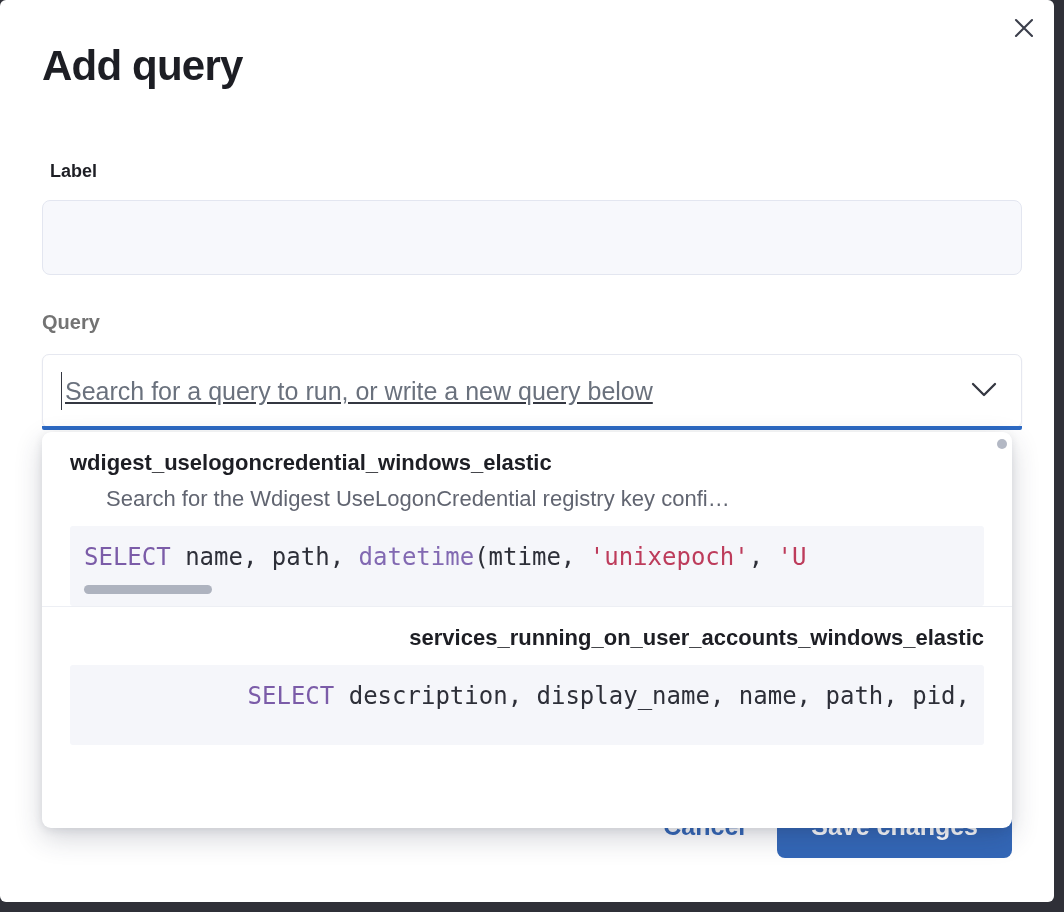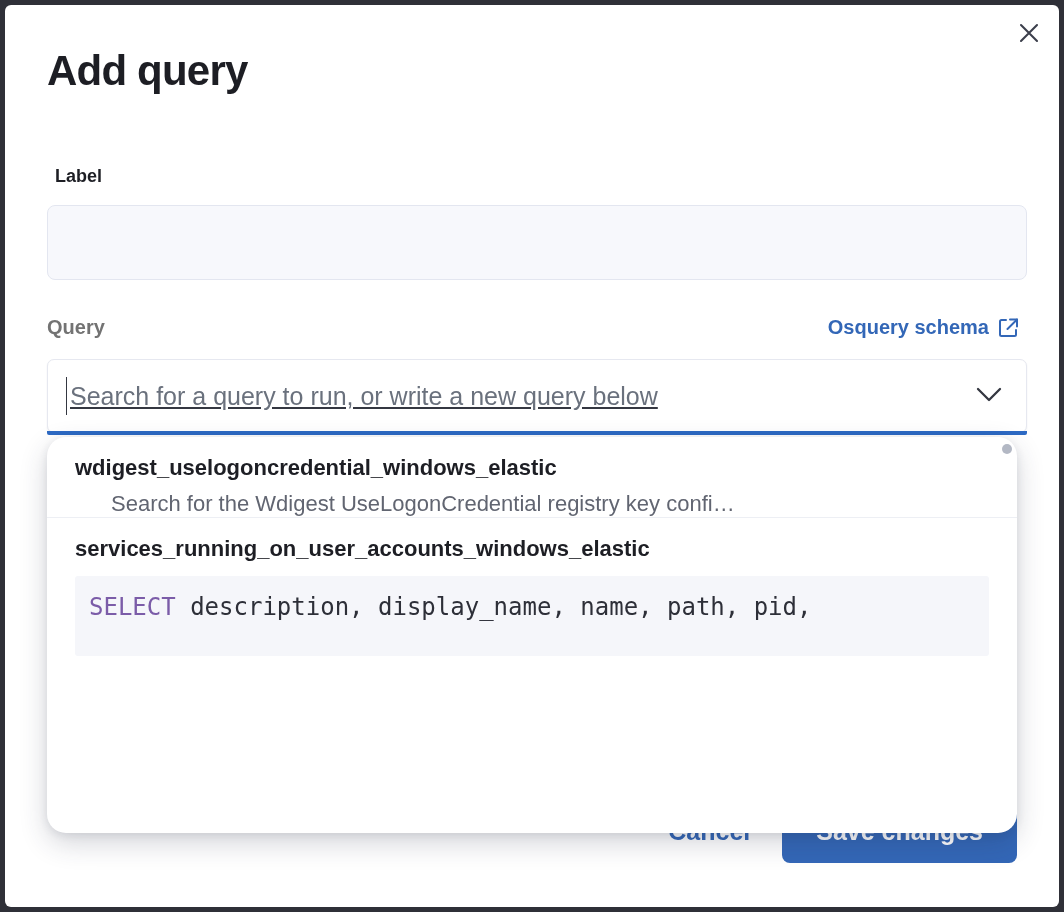--- a/index.html
+++ b/index.html
@@ -15,21 +15,20 @@
     overflow: hidden;
   }
 
   
   .frame {
     position: absolute;
     left: 0; top: 0;
     width: 1064px;
     height: 912px;
     background: #2f3038;
-    padding: 5px;
   }
   .modal {
     position: relative;
     width: 1054px;
     height: 902px;
     background: #ffffff;
     border-radius: 6px;
     overflow: hidden;
   }
 
@@ -170,41 +169,41 @@
   }
 
   
   .dropdown {
     position: absolute;
     left: 42px;
     top: 432px;
     width: 970px;
     height: 396px;
     background: #ffffff;
-    border-radius: 19px;
+    border-radius: 9px;
     box-shadow: 0 10px 28px rgba(40,45,70,0.20), 0 2px 8px rgba(40,45,70,0.10);
     overflow: hidden;
     z-index: 30;
   }
   .dd-scroll-dot {
     position: absolute;
     right: 5px;
     top: 7px;
     width: 10px;
     height: 10px;
     border-radius: 5px;
     background: #b3b8c4;
     cursor: pointer;
     z-index: 4;
   }
   .dd-item {
     position: relative;
     padding: 18px 0 0 0;
   }
-  .dd-item + .dd-item { border-top: 1px solid #edeff4; }
+  .dd-item + .dd-item { border-top: 1px solid #edeff4; text-align: right; }
   .dd-title {
     padding: 0 28px;
     font-size: 22px;
     font-weight: bold;
     color: #1d1e24;
     white-space: nowrap;
   }
   .dd-desc {
     padding: 10px 28px 0 28px;
     font-size: 22px;
@@ -295,49 +294,45 @@
       </span>
     </button>
 
     <h1 class="modal-title">Add query</h1>
 
     <div class="field-label">Label</div>
     <input class="label-input" type="text" value="" style="">
 
     <div class="query-label">Query</div>
 
-    <a class="schema-link">
-      <span>Osquery schema</span>
-      <span>
-        <svg width="21" height="21" viewBox="0 0 21 21">
-          <path d="M8 3 H3.5 A1.5 1.5 0 0 0 2 4.5 V17.5 A1.5 1.5 0 0 0 3.5 19 H16.5 A1.5 1.5 0 0 0 18 17.5 V13" stroke="#3367b7" stroke-width="2" fill="none" stroke-linecap="round"></path>
-          <path d="M12 2.5 H19 V9.5" stroke="#3367b7" stroke-width="2" fill="none" stroke-linecap="round" stroke-linejoin="round"></path>
-          <path d="M19 2.5 L9.5 12" stroke="#3367b7" stroke-width="2" fill="none" stroke-linecap="round"></path>
-        </svg>
-      </span>
-    </a>
 
     <div class="combo-wrap">
       <div class="combo-box"></div>
       <div class="combo-caret"></div>
       <input class="combo-input" type="text" placeholder="Search for a query to run, or write a new query below" style="">
       <span class="combo-chevron">
         <svg width="28" height="20" viewBox="0 0 28 20">
           <path d="M3 4 L14 15 L25 4" stroke="#343741" stroke-width="2.3" fill="none" stroke-linecap="round" stroke-linejoin="round"></path>
         </svg>
       </span>
       <div class="combo-focus-bar"></div>
     </div>
 
     <div class="dropdown">
       <div class="dd-scroll-dot"></div>
 
       <div class="dd-item">
         <div class="dd-title">wdigest_uselogoncredential_windows_elastic</div>
         <div class="dd-desc">Search for the Wdigest UseLogonCredential registry key confi…</div>
+        <div class="dd-code">
+          <pre><code><span class="code-kw">SELECT</span><span class="code-id"> name, path, </span><span class="code-fn">datetime</span><span class="code-id">(mtime, </span><span class="code-str">'unixepoch'</span><span class="code-id">, </span><span class="code-str">'U</span></code></pre>
+          <div class="dd-code-hscroll">
+            <div class="dd-code-thumb"></div>
+          </div>
+        </div>
       </div>
 
       <div class="dd-item">
         <div class="dd-title">services_running_on_user_accounts_windows_elastic</div>
         <div class="dd-code">
           <pre><code><span class="code-kw">SELECT</span><span class="code-id"> description, display_name, name, path, pid,</span></code></pre>
           <div class="dd-code-hscroll">
             
           </div>
         </div>

